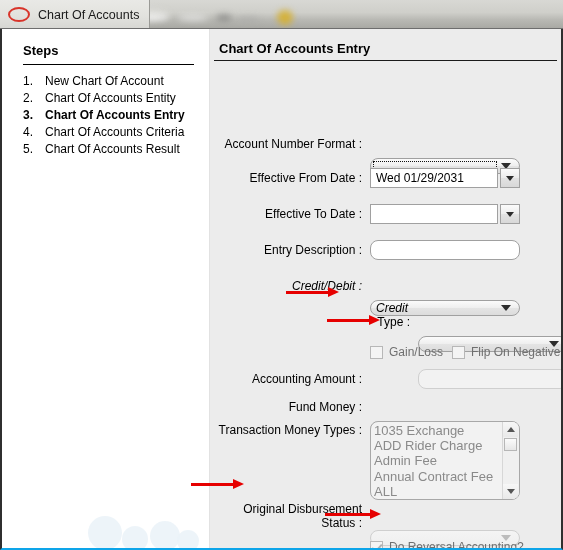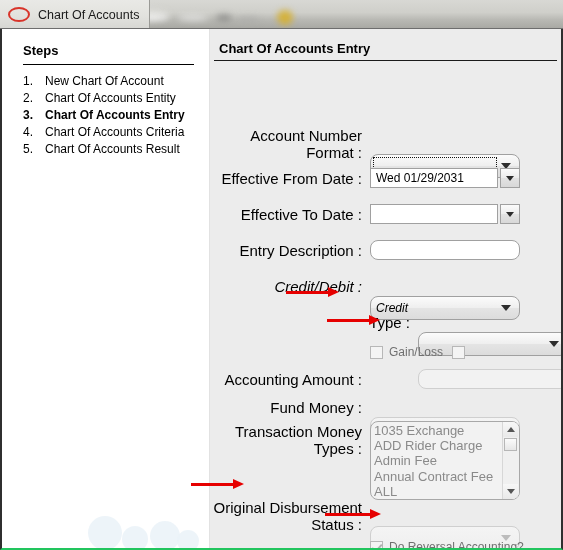--- a/index.html
+++ b/index.html
@@ -72,21 +72,21 @@
   
   .window {
     position: absolute;
     left: 0; top: 29px;
     width: 563px;
     height: 521px;
     background: #eab308;
     box-sizing: border-box;
     border-left: 2px solid #2f2f2f;
     border-right: 2px solid #2f2f2f;
-    border-bottom: 2px solid #22c55e;
+    border-bottom: 2px solid #0ea5e9;
     overflow: hidden;
   }
 
   
   .steps-pane {
     position: absolute;
     left: 0; top: 0;
     width: 207px;
     height: 519px;
     background: #ffffff;
@@ -165,33 +165,33 @@
     left: 0;
     width: 351px;
     height: 24px;
     display: flex;
     align-items: center;
   }
   .lbl {
     width: 160px;
     text-align: right;
     padding-right: 8px;
-    font-size: 15px;
+    font-size: 12px;
     color: #000;
     box-sizing: border-box;
     flex: none;
   }
 
   
   .ctrl { box-sizing: border-box; flex: none; border-radius: 8px; }
 
   
   .combo {
     width: 150px;
-    height: 24px;
+    height: 16px;
     border: 1px solid #a0a0a0;
     background: linear-gradient(to bottom, #fbfbfb 0%, #efefef 48%, #e4e4e4 52%, #dcdcdc 100%);
     display: flex;
     align-items: center;
     justify-content: flex-end;
     position: relative;
     margin-top: 44px;
   }
   .combo .arrow {
     width: 0; height: 0;
@@ -502,20 +502,21 @@
         </div>
 
         <div class="row" style="top:278px;">
           <div class="lbl"></div>
           <div class="cbwrap" style="width:82px;">
             <span class="cbox"></span>
             <span class="cbtext">Gain/Loss</span>
           </div>
           <div class="cbwrap">
             <span class="cbox"></span>
+            <span class="cbtext">Flip On Negative</span>
           </div>
         </div>
 
         <div class="row" style="top:305px;gap:48px;">
           <div class="lbl">Accounting Amount :</div>
           <div class="ctrl textbox disabled"></div>
         </div>
 
         <div class="row" style="top:333px;">
           <div class="lbl">Fund Money :</div>

